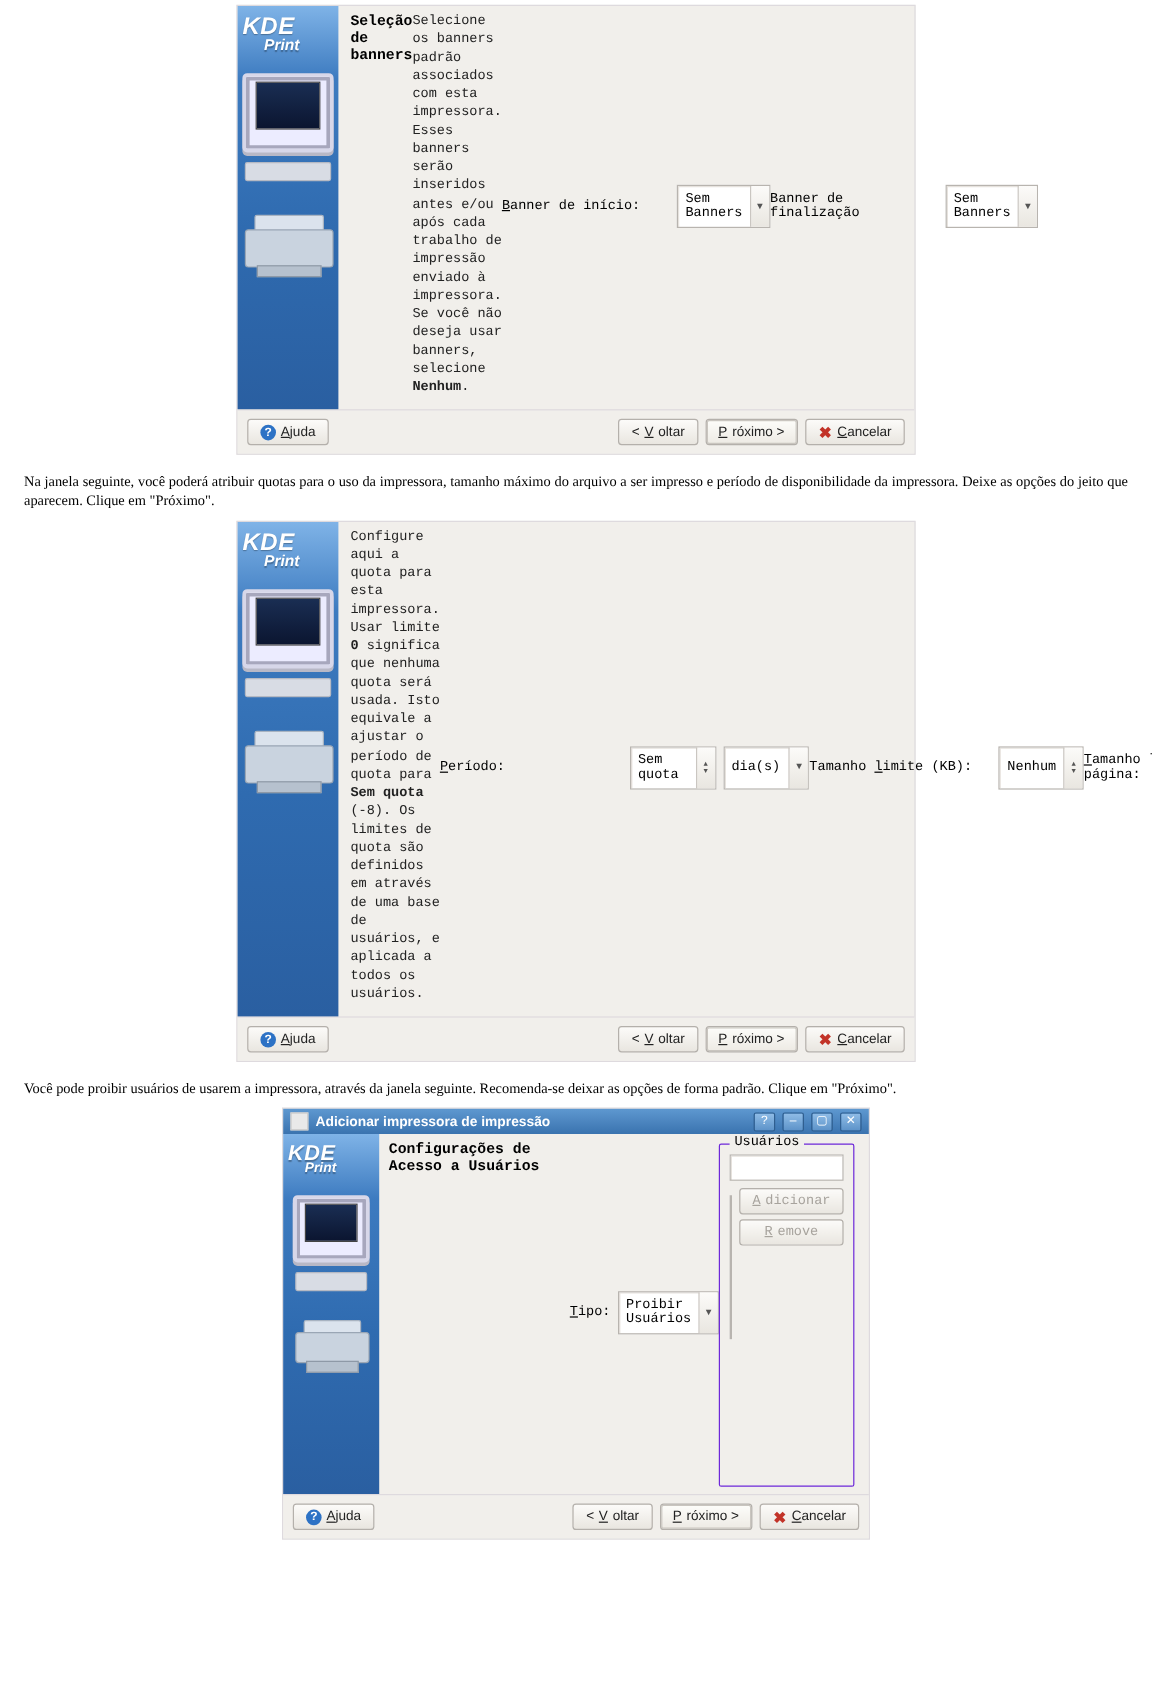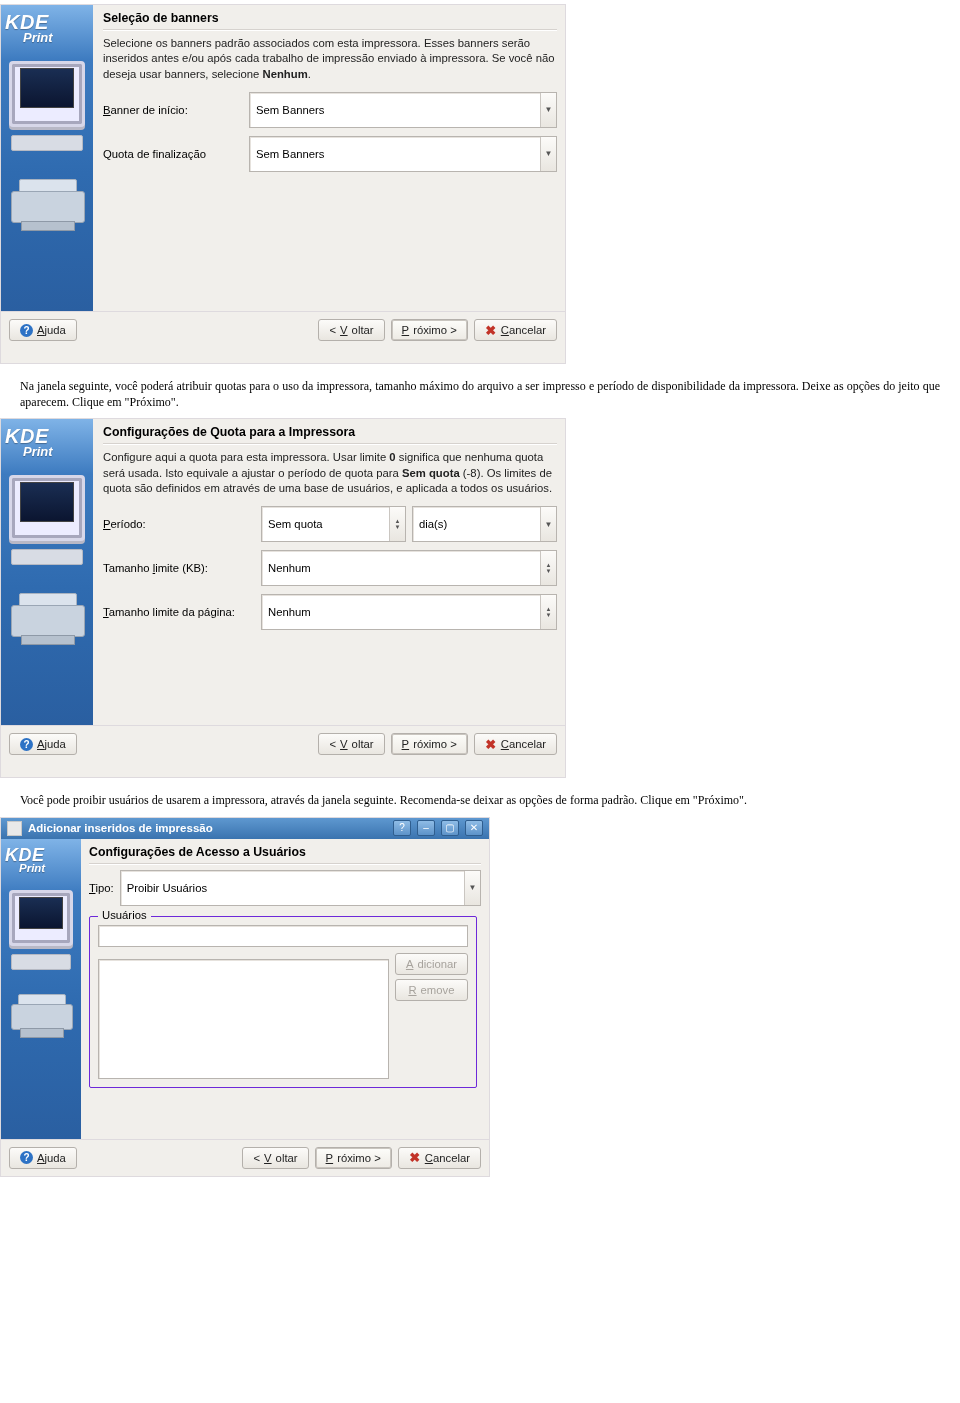--- a/index.html
+++ b/index.html
@@ -13,21 +13,21 @@
   }
   .doc-text {
     font-family: "Times New Roman", Times, serif;
     font-size: 12px;
     line-height: 1.35;
     margin: 14px 20px 8px 20px;
     text-align: justify;
   }
   .dialog-wrap {
     display: flex;
-    justify-content: flex-start;
+    justify-content: center;
     margin: 4px auto 8px auto;
     border-radius: 26px;
   }
   .dialog {
     background: #f1efeb;
     border: 1px solid #dedade;
     width: 566px;
     position: relative;
     box-sizing: border-box;
   }
@@ -89,21 +89,22 @@
     position: relative;
   }
   .printer .body { position:absolute; bottom:8px; width:72px; height:30px; background:#c9d3df; border:1px solid #9aa6b5; border-radius:3px;}
   .printer .top { position:absolute; top:0; left:8px; width:56px; height:20px; background:#dbe3ed; border:1px solid #a8b3c1; border-radius:2px;}
   .printer .tray { position:absolute; bottom:0; left:10px; width:52px; height:8px; background:#b6c1ce; border:1px solid #8e99a7;}
   .main-pane {
     flex: 1;
     padding: 6px 8px 0 10px;
     box-sizing: border-box;
     display: flex;
-    flex-direction: column;
+    flex-direction: row;
+    font-family: Liberation Mono, monospace;
   }
   .heading {
     font-weight: bold;
     font-size: 12.3px;
     margin-bottom: 2px;
   }
   .hr {
     height: 1px; background: #d6d2ce; margin: 2px 0 6px 0; position: relative;
   }
   .hr::after { content:""; position:absolute; left:0; right:0; top:1px; height:1px; background:#fff;}
@@ -213,21 +214,21 @@
         <div class="form-row">
           <div class="form-label"><span class="u">B</span><span>anner de início:</span></div>
           <div class="combo">
             <div class="val">Sem Banners</div>
             <div class="arrow">
                 <span>▼</span>
               </div>
           </div>
         </div>
         <div class="form-row">
-          <div class="form-label">Quota de finalização</div>
+          <div class="form-label">Banner de finalização</div>
           <div class="combo">
             <div class="val">Sem Banners</div>
             <div class="arrow">
                 <span>▼</span>
               </div>
           </div>
         </div>
         <div style="flex:1"></div>
       </div>
     </div>
@@ -268,21 +269,20 @@
             <div class="screen"></div>
           </div>
         <div class="keyboard"></div>
         <div class="printer">
           <div class="top"></div>
             <div class="body"></div>
             <div class="tray"></div>
         </div>
       </div>
       <div class="main-pane">
-        <div class="heading">Configurações de Quota para a Impressora</div>
         <div class="hr"></div>
         <div class="desc">
           <span>Configure aqui a quota para esta impressora. Usar limite </span><b>0</b><span> significa que nenhuma quota será usada. Isto equivale a ajustar o período de quota para </span><b>Sem quota</b><span> (-8). Os limites de quota são definidos em através de uma base de usuários, e aplicada a todos os usuários.</span>
         </div>
         <div class="form-row">
           <div class="form-label" style="width:152px"><span class="u">P</span><span>eríodo:</span></div>
           <div class="spin">
             <div class="val">Sem quota</div>
             <div class="arrows">
                 <span>▲</span>
@@ -341,21 +341,21 @@
     </div>
   </div>
 </div>
 
 <div class="doc-text">Você pode proibir usuários de usarem a impressora, através da janela seguinte. Recomenda-se deixar as opções de forma padrão. Clique em "Próximo".</div>
 
 <div class="dialog-wrap">
   <div class="dialog w3">
     <div class="titlebar">
       <div class="win-icon"></div>
-      <span style="font-weight:bold">Adicionar inseridos de impressão</span>
+      <span style="font-weight:bold">Adicionar impressora de impressão</span>
       <div class="spacer"></div>
       <div class="winbtn">?</div>
       <div class="winbtn">–</div>
       <div class="winbtn">▢</div>
       <div class="winbtn">✕</div>
     </div>
     <div class="body-row">
       <div class="sidebar small" style="width:80px">
         <div class="kde-label">
           <div class="kde-k" style="font-size:18px">KDE</div>

